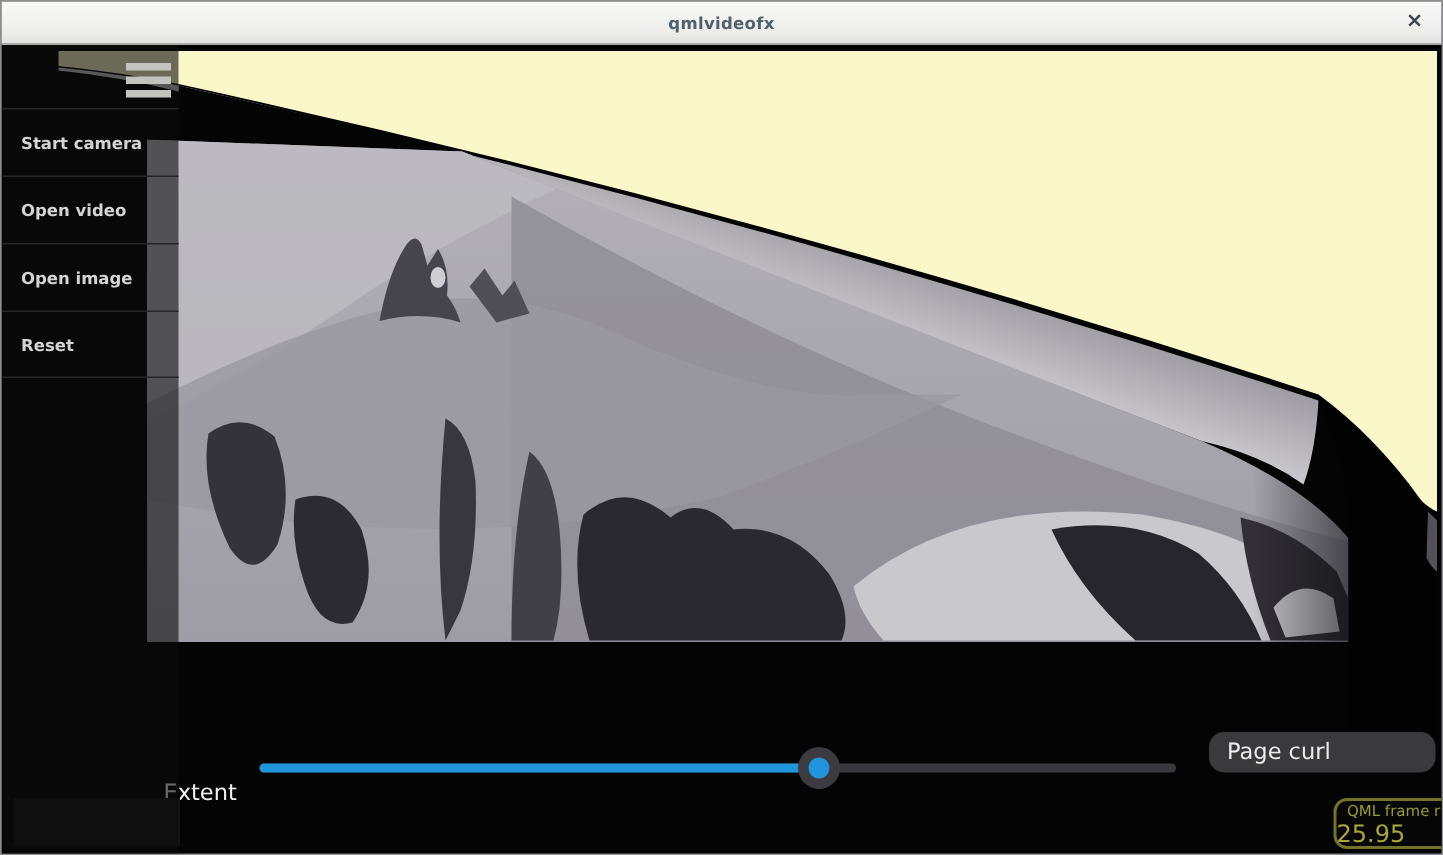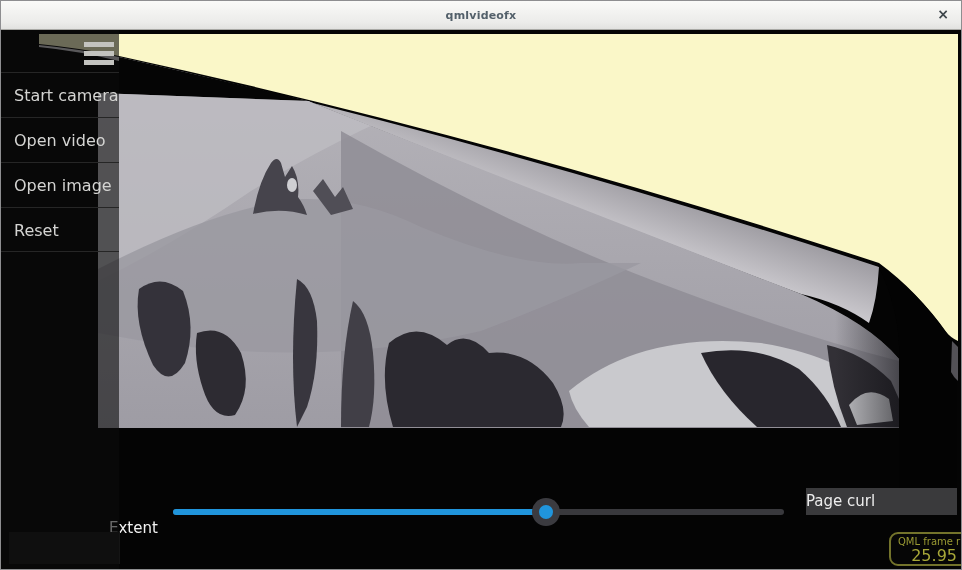--- a/index.html
+++ b/index.html
@@ -32,22 +32,22 @@
   }
   .sidebar-bottom-panel{
     position:absolute;left:8px;top:531px;width:111px;height:32px;z-index:2;
     background:#151515;
   }
   .menu-btn{position:absolute;left:83px;top:38px;width:30px;height:31px;z-index:4;}
   .menu-btn .bar{position:absolute;left:0;width:30px;height:5px;background:#c3c3bf;}
   .menu-btn .b1{top:3px}.menu-btn .b2{top:12px}.menu-btn .b3{top:21px}
   .menu{position:absolute;left:0;top:71px;width:118px;z-index:4;}
   .menu-item{
-    height:45px;line-height:45px;padding-left:13px;font-size:16px;color:#d4d4d2;
-    border-top:1px solid #262626;box-sizing:border-box;cursor:default;white-space:nowrap;
+    height:45px;line-height:45px;padding-left:13px;font-size:11px;color:#d4d4d2;
+    border-top:1px solid #262626;box-sizing:border-box;cursor:default;white-space:nowrap;font-weight:bold;
   }
   .menu-item:last-child{border-bottom:1px solid #262626;}
   
   .extent-label{
     position:absolute;left:108px;top:502px;z-index:1;
     font-size:15px;color:#f2f2f2;margin-top:16px;
   }
   .slider{position:absolute;left:172px;top:496px;width:611px;height:30px;z-index:4;}
   .slider .track{
     position:absolute;left:0;right:0;top:12px;height:6px;border-radius:3px;background:#39393d;
@@ -58,32 +58,32 @@
   .slider .handle{
     position:absolute;top:1px;width:28px;height:28px;border-radius:50%;
     background:#3b3b40;transform:translateX(-50%);
   }
   .slider .handle::after{
     content:"";position:absolute;left:7px;top:7px;width:14px;height:14px;border-radius:50%;
     background:#2095dc;
   }
   .effect-btn{
     position:absolute;left:805px;top:487px;width:151px;height:27px;z-index:4;
-    background:#3a3a3c;color:#ededed;font-size:15px;line-height:27px;padding-left:0;
-    box-sizing:border-box;cursor:default;
+    background:#3a3a3c;color:#ededed;font-size:15px;line-height:27px;padding-left:12px;
+    box-sizing:border-box;cursor:default;border-radius:10px;
   }
   .fps-box{
     position:absolute;left:888px;top:531px;width:84px;height:34px;z-index:4;
     border:2px solid #73732b;border-radius:9px;background:#060606;box-sizing:border-box;
   }
   .fps-label{
     position:absolute;left:7px;top:2px;font-size:10px;color:#9a9a33;white-space:nowrap;
   }
   .fps-value{
-    position:absolute;left:0;right:14px;top:12px;text-align:right;
+    position:absolute;left:0;right:14px;top:12px;
     font-size:16px;color:#a8a838;
   }
 </style>
 </head>
 <body>
 
 <div id="window">
 
   <svg class="scene" width="962" height="570" viewBox="0 0 962 570" aria-hidden="true">
     <defs>

